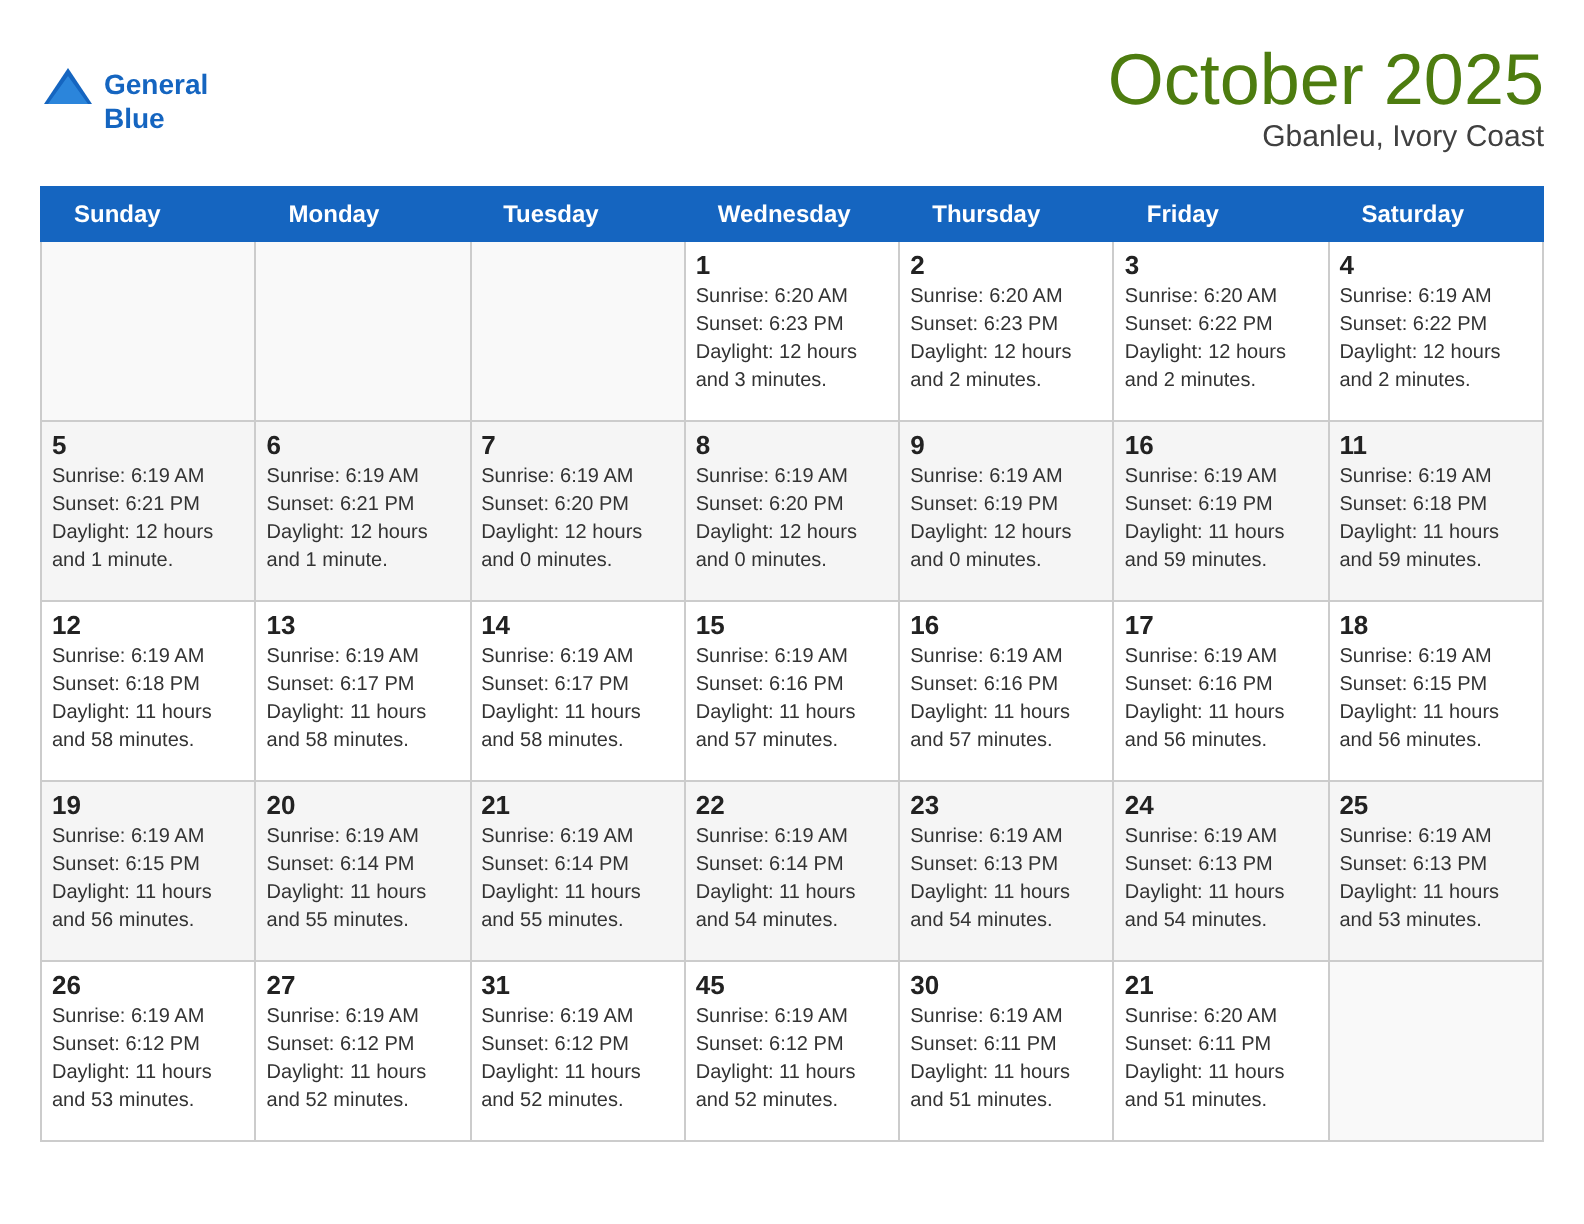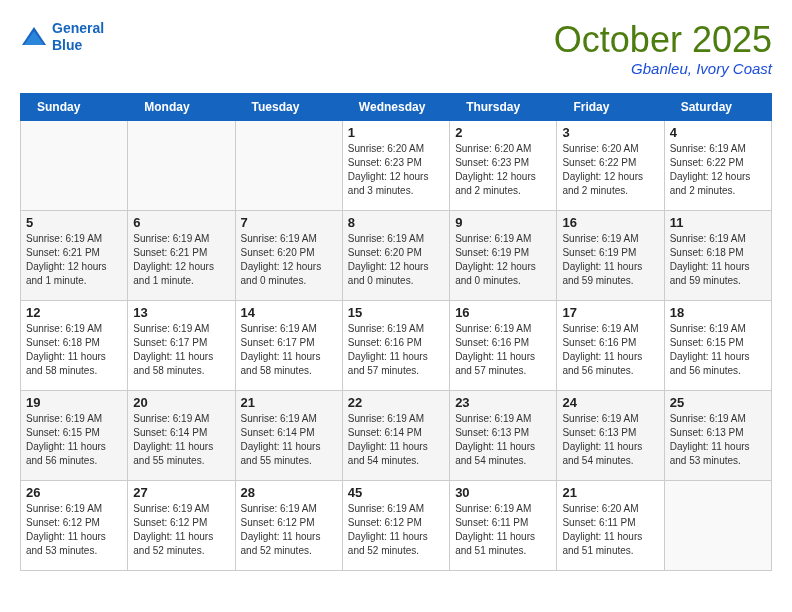--- a/index.html
+++ b/index.html
@@ -19,41 +19,41 @@
     .logo {
       display: flex;
       align-items: center;
       gap: 4px;
     }
     .logo-text {
       font-size: 14px;
       font-weight: bold;
       color: #333;
       line-height: 1.2;
+      margin-top: 14px;
     }
     .logo-text span {
       color: #1565C0;
     }
     .logo-icon {
       width: 28px;
       height: 24px;
     }
     .title-block {
       text-align: right;
     }
     .month-title {
       font-size: 36px;
       font-weight: normal;
       color: #4d7c0f;
       line-height: 1.1;
     }
     .location {
       font-size: 15px;
-      color: #1d4ed8;
-      font-style: italic;
+      color: #404040;
     }
     table {
       width: 100%;
       border-collapse: collapse;
       table-layout: fixed;
     }
     thead th {
       background-color: #1565C0;
       color: #fff;
       font-size: 12px;
@@ -289,21 +289,21 @@
 Sunset: 6:12 PM
 Daylight: 11 hours and 53 minutes.</div>
         </td>
         <td>
           <div class="day-num">27</div>
           <div class="cell-info" style="white-space: pre-line;">Sunrise: 6:19 AM
 Sunset: 6:12 PM
 Daylight: 11 hours and 52 minutes.</div>
         </td>
         <td>
-          <div class="day-num">28</div>
+          <div class="day-num">31</div>
           <div class="cell-info" style="white-space: pre-line;">Sunrise: 6:19 AM
 Sunset: 6:12 PM
 Daylight: 11 hours and 52 minutes.</div>
         </td>
         <td>
           <div class="day-num">45</div>
           <div class="cell-info" style="white-space: pre-line;">Sunrise: 6:19 AM
 Sunset: 6:12 PM
 Daylight: 11 hours and 52 minutes.</div>
         </td>

